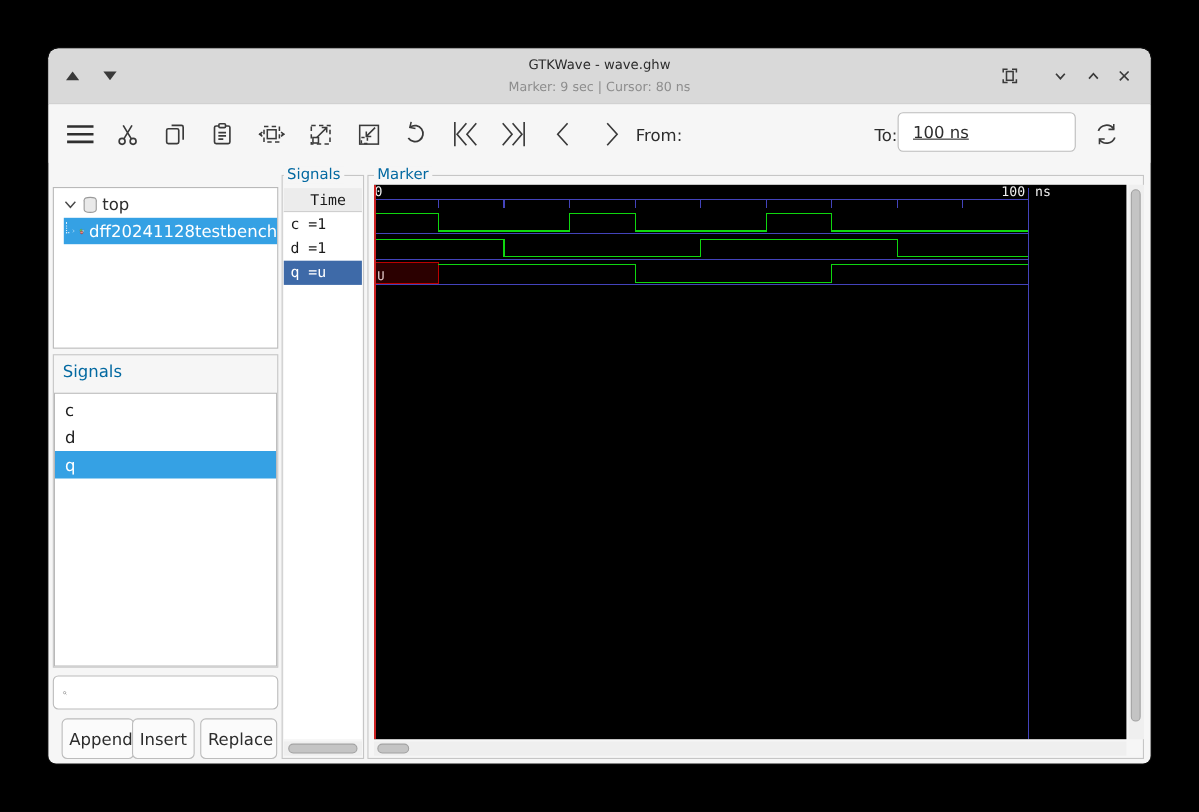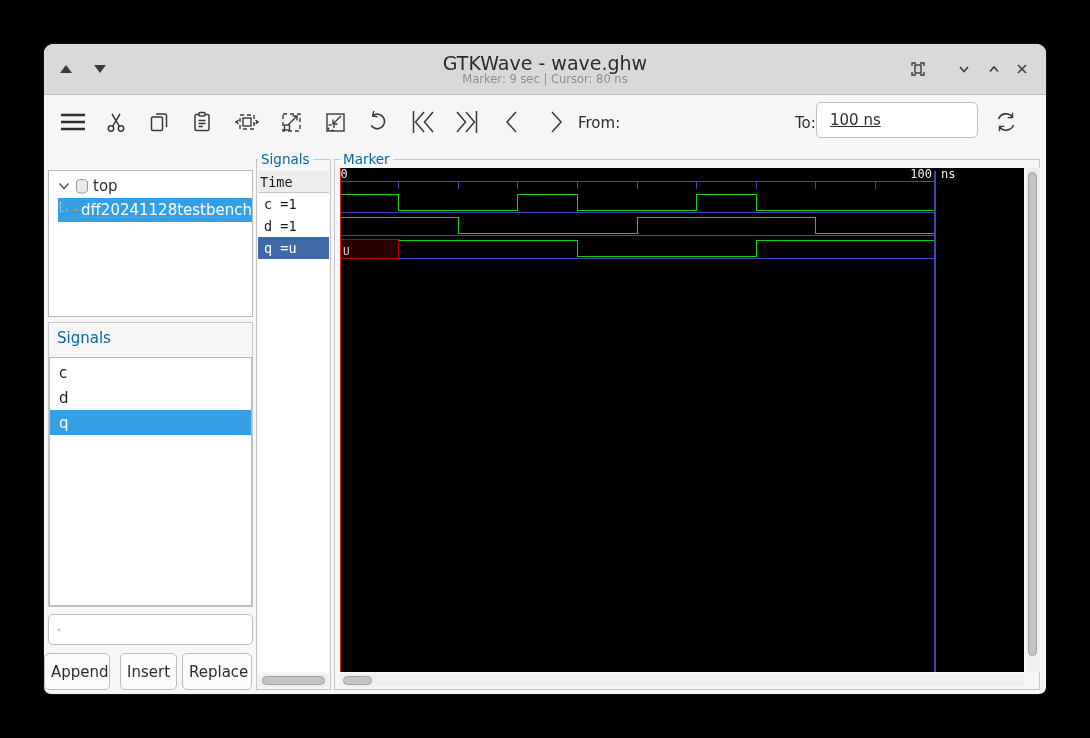--- a/index.html
+++ b/index.html
@@ -3,21 +3,21 @@
 <meta charset="utf-8">
 <style>
   html,body{margin:0;padding:0;background:#000;}
   .stage{position:relative;width:1090px;height:738px;background:#000;overflow:hidden;
          font-family:"DejaVu Sans", sans-serif;color:#2d2d2d;}
   #window{position:absolute;left:44px;top:44px;width:1002px;height:650px;background:#f6f6f6;
           border-radius:9px 9px 7px 7px;box-shadow:0 0 0 1px #101010;overflow:hidden;}
   
   .titlebar{position:absolute;left:0;top:0;width:100%;height:50px;background:#d9d9d9;
             border-bottom:1px solid #bfbfbf;border-radius:9px 9px 0 0;}
-  .tb-title{position:absolute;left:0;right:0;top:8px;text-align:center;font-size:19px;color:#2c2c2c;}
+  .tb-title{position:absolute;left:0;right:0;top:8px;text-align:center;font-size:12px;color:#2c2c2c;}
   .tb-sub{position:absolute;left:0;right:0;top:28px;text-align:center;font-size:11.5px;color:#8d8d8d;}
   .tb-btn{position:absolute;width:24px;height:24px;top:13px;display:flex;align-items:center;justify-content:center;cursor:default;}
   .tri-up{width:0;height:0;border-left:6px solid transparent;border-right:6px solid transparent;border-bottom:8px solid #3a3a3a;}
   .tri-down{width:0;height:0;border-left:6px solid transparent;border-right:6px solid transparent;border-top:8px solid #3a3a3a;}
   
   .toolbar{position:absolute;left:0;top:51px;width:100%;height:53px;background:#f6f6f6;}
   .tool-btn{position:absolute;top:11px;width:32px;height:32px;display:flex;align-items:center;justify-content:center;border-radius:4px;}
   .tool-btn svg{display:block;}
   .tb-label{position:absolute;top:19px;font-size:15px;color:#2d2d2d;}
   .tb-input{position:absolute;top:7px;height:36px;border:1px solid #bcbcbc;border-radius:5px;background:#fff;
@@ -33,21 +33,21 @@
   .list-row{height:25px;display:flex;align-items:center;padding-left:9px;font-size:15px;color:#1e1e1e;}
   .list-row.sel{background:#35a1e4;color:#fff;}
   .search{position:absolute;left:4px;top:570px;width:205px;height:31px;background:#fff;border:1px solid #bcbcbc;
           border-radius:5px;box-sizing:border-box;display:flex;align-items:center;padding-left:8px;}
   .search input{border:none;outline:none;flex:1;font-size:14px;background:transparent;margin-left:6px;}
   .btn{position:absolute;top:609px;height:37px;background:#fbfbfb;border:1px solid #bcbcbc;border-radius:5px;
        font-family:"DejaVu Sans", sans-serif;font-size:15px;color:#2d2d2d;box-sizing:border-box;}
   
   .mono{font-family:"DejaVu Sans Mono", monospace;}
   .wn-header{position:absolute;left:214px;top:127px;width:71px;height:22px;background:#ececec;
-             border-bottom:1px solid #c8c8c8;display:flex;align-items:center;padding-left:2px;box-sizing:border-box;
+             border-bottom:1px solid #c8c8c8;display:flex;align-items:center;padding-left:24px;box-sizing:border-box;
              font-size:13.5px;color:#1a1a1a;}
   .wn-row{position:absolute;left:214px;width:71px;height:22px;display:flex;align-items:center;padding-left:6px;
           box-sizing:border-box;font-size:13.5px;color:#1a1a1a;background:#fff;}
   .wn-row.sel{background:#3e6aa8;color:#fff;}
   .wn-bg{position:absolute;left:214px;top:127px;width:71px;height:501px;background:#fff;}
   
   .hsb-track{position:absolute;height:13px;background:#efefef;}
   .hsb-thumb{position:absolute;height:9px;top:2px;background:#c4c4c4;border:1px solid #a2a2a2;border-radius:5px;box-sizing:border-box;}
   .vsb-track{position:absolute;width:14px;background:#efefef;}
   .vsb-thumb{position:absolute;width:9px;left:2px;background:#c4c4c4;border:1px solid #a2a2a2;border-radius:5px;box-sizing:border-box;}
@@ -254,21 +254,21 @@
     </div>
 
     <div class="search">
       <svg width="16" height="16" viewBox="0 0 16 16">
         <circle cx="6.8" cy="6.8" r="4.3" fill="none" stroke="#4a4a4a" stroke-width="1.4"></circle>
         <path d="M10 10 L14 14" stroke="#4a4a4a" stroke-width="1.4"></path>
       </svg>
       <input placeholder="" style="">
     </div>
 
-    <button class="btn" style="left:0;width:66px;">Append</button>
+    <button class="btn" style="left:12px;width:66px;">Append</button>
     <button class="btn" style="left:76px;width:57px;">Insert</button>
     <button class="btn" style="left:138px;width:70px;">Replace</button>
 
     <div class="frame-box" style="left:212px;top:115px;width:75px;height:531px;"></div>
     <div class="frame-label" style="left:214px;top:107px;">Signals</div>
     <div class="wn-bg"></div>
     <div class="wn-header mono">Time</div>
     <div class="wn-row mono" style="top:149px;">c =1</div>
     <div class="wn-row mono" style="top:171px;">d =1</div>
     <div class="wn-row sel mono" style="top:193px;">q =u</div>

